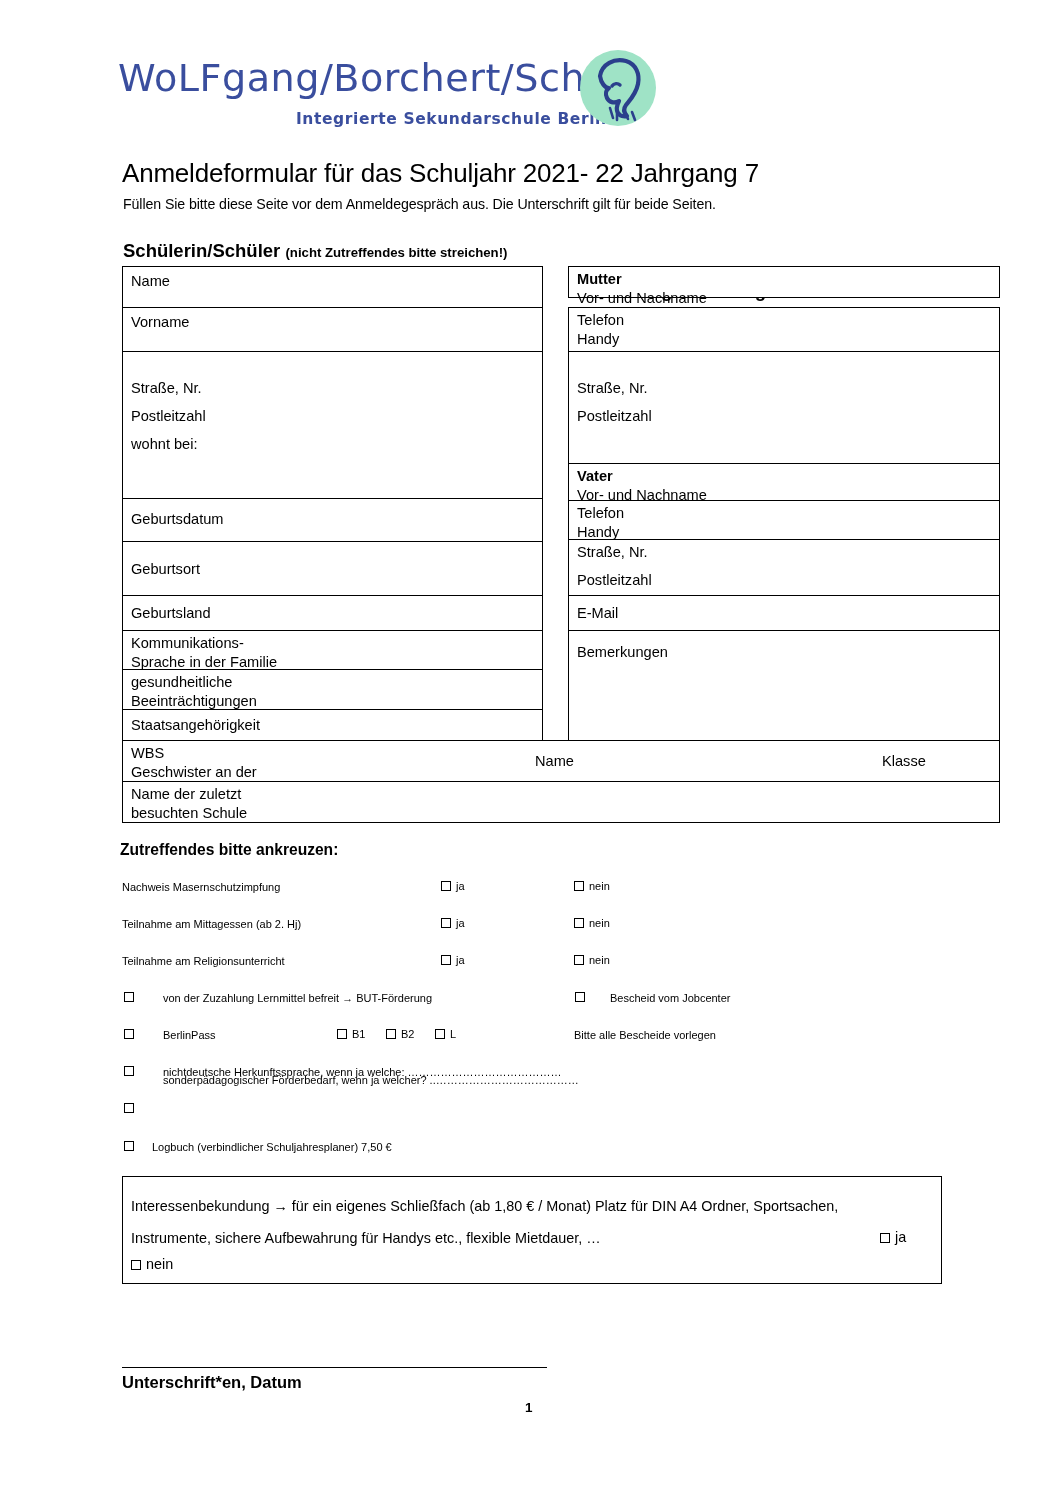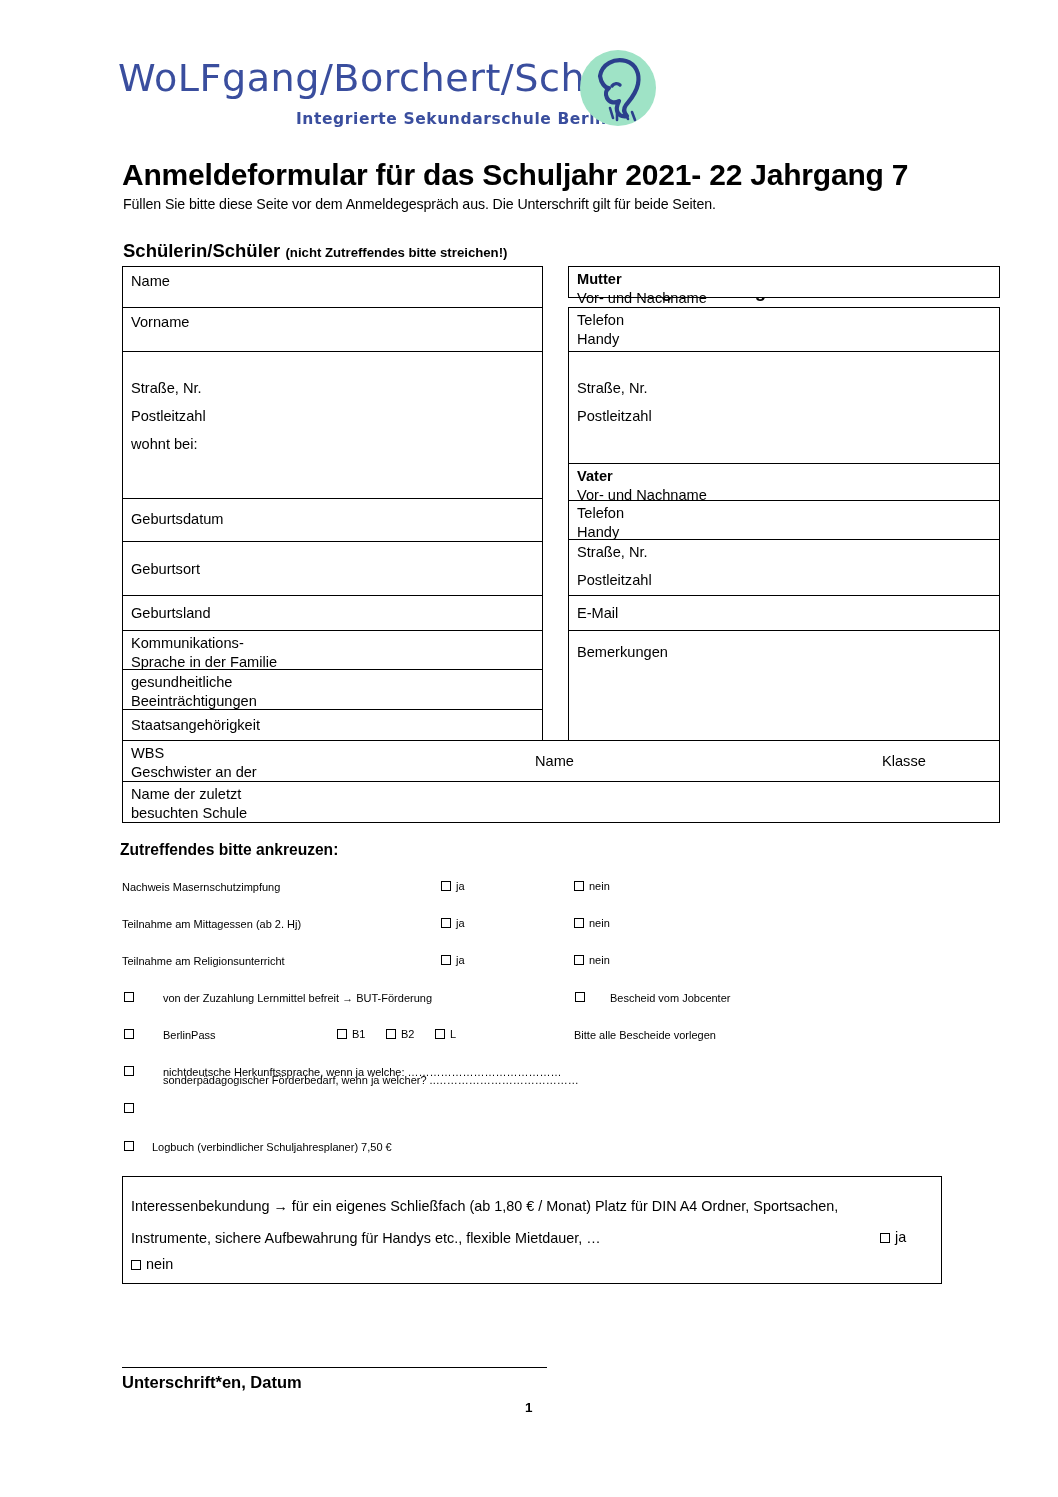--- a/index.html
+++ b/index.html
@@ -38,21 +38,21 @@
   .logo-badge{
     position:absolute;left:462px;top:2px;
     width:76px;height:76px;border-radius:50%;
     background:#9FE3C6;
   }
   .logo-badge svg{position:absolute;left:0;top:0;}
 
   
   .title{
     position:absolute;left:122px;top:158px;
-    font-size:30px;font-weight:bold;white-space:nowrap;letter-spacing:-0.2px;
+    font-size:26px;font-weight:normal;white-space:nowrap;letter-spacing:-0.2px;
   }
   .subtitle{
     position:absolute;left:123px;top:196px;
     font-size:14.2px;white-space:nowrap;letter-spacing:-0.1px;
   }
 
   
   .col-head{position:absolute;font-weight:bold;white-space:nowrap;}
   .col-head.left{left:123px;top:240px;font-size:18.5px;}
   .col-head.right{left:583px;top:240px;font-size:18.5px;margin-top:40px;}

